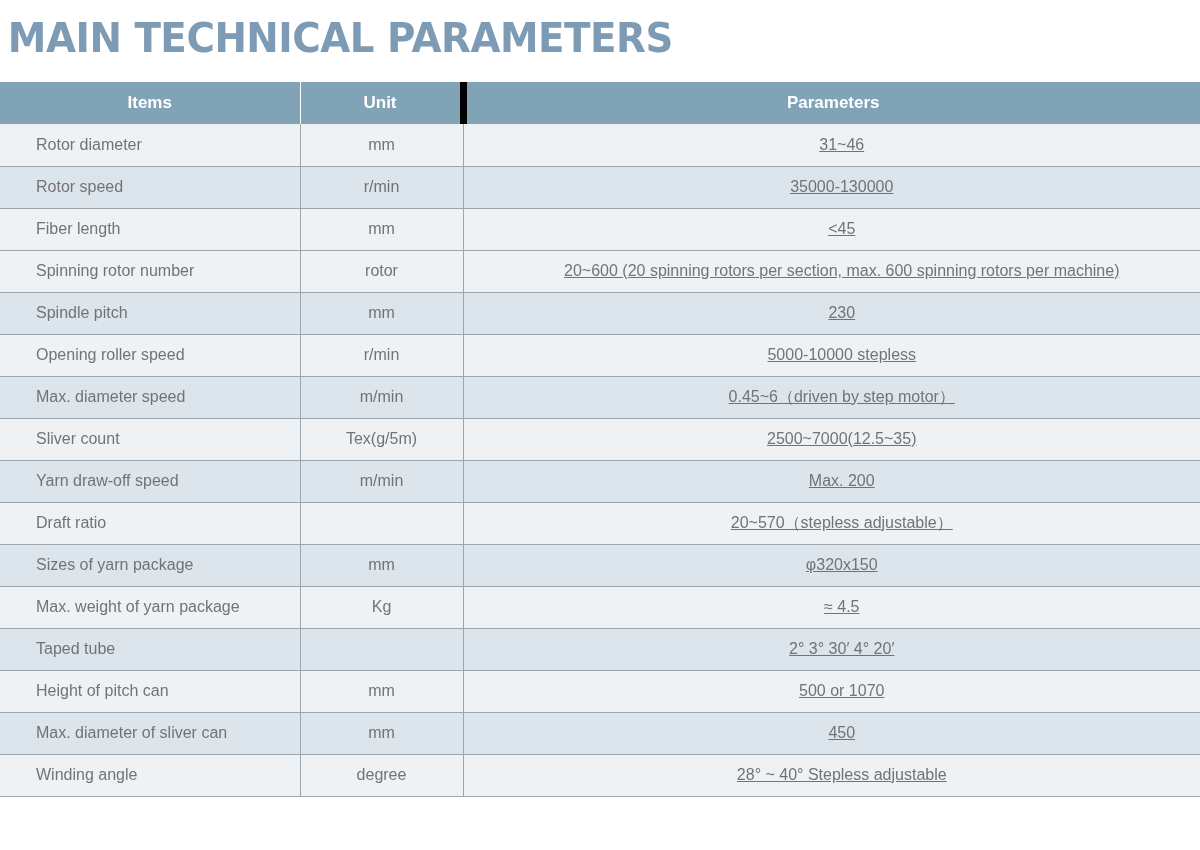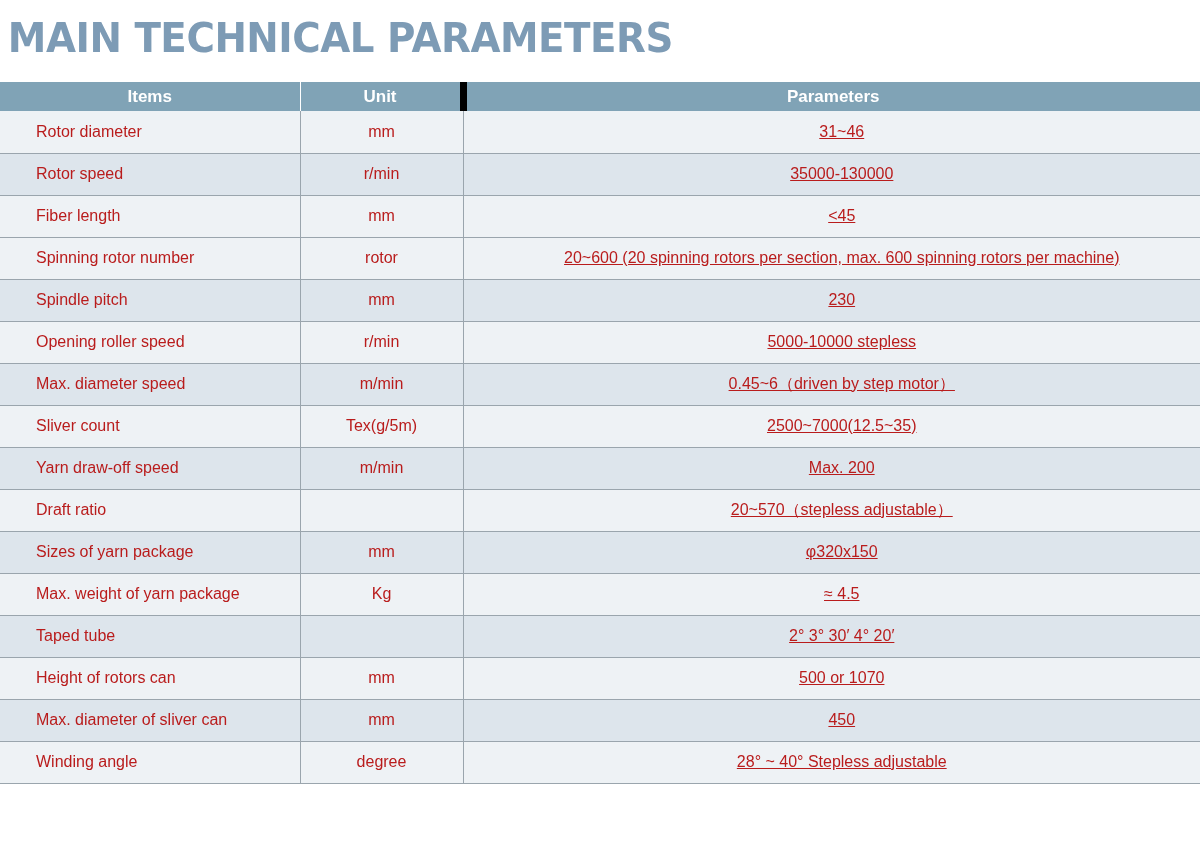--- a/index.html
+++ b/index.html
@@ -38,42 +38,42 @@
 
   .spec-table col.c-item   { width: 300px; }
   .spec-table col.c-unit   { width: 163px; }
   .spec-table col.c-params { width: 737px; }
 
   .spec-table thead th {
     background: #80a3b6;
     color: #ffffff;
     font-weight: bold;
     font-size: 17px;
-    height: 29px;
+    height: 42px;
     text-align: center;
     vertical-align: middle;
     border: none;
     padding: 0;
   }
   .spec-table thead th.th-item   { border-right: 1px solid #ffffff; }
   .spec-table thead th.th-unit   { border-right: 7px solid #000000; }
 
   .spec-table tbody tr { height: 42px; }
 
   .spec-table tbody tr.odd  td { background: #eef2f5; }
   .spec-table tbody tr.even td { background: #dde5ec; }
 
   .spec-table tbody td {
     border-bottom: 1px solid #9aa5ad;
     border-right: 1px solid #9aa5ad;
     padding: 0;
     vertical-align: middle;
     height: 36px;
     font-size: 16px;
-    color: #b91c1c;
+    color: #737373;
   }
   .spec-table tbody td.cell-params {
     border-right: none;
     text-align: center;
     padding-left: 20px;
     text-decoration: underline;
   }
   .spec-table tbody td.cell-item {
     text-align: left;
     padding-left: 36px;
@@ -164,21 +164,21 @@
         <td class="cell-item">Max. weight of  yarn package</td>
         <td class="cell-unit">Kg</td>
         <td class="cell-params">≈ 4.5</td>
       </tr>
       <tr class="even">
         <td class="cell-item">Taped tube</td>
         <td class="cell-unit"></td>
         <td class="cell-params">2°  3° 30′   4° 20′</td>
       </tr>
       <tr class="odd">
-        <td class="cell-item">Height of rotors can</td>
+        <td class="cell-item">Height of pitch can</td>
         <td class="cell-unit">mm</td>
         <td class="cell-params">500 or 1070</td>
       </tr>
       <tr class="even">
         <td class="cell-item">Max. diameter of sliver can</td>
         <td class="cell-unit">mm</td>
         <td class="cell-params">450</td>
       </tr>
       <tr class="odd">
         <td class="cell-item">Winding angle</td>

